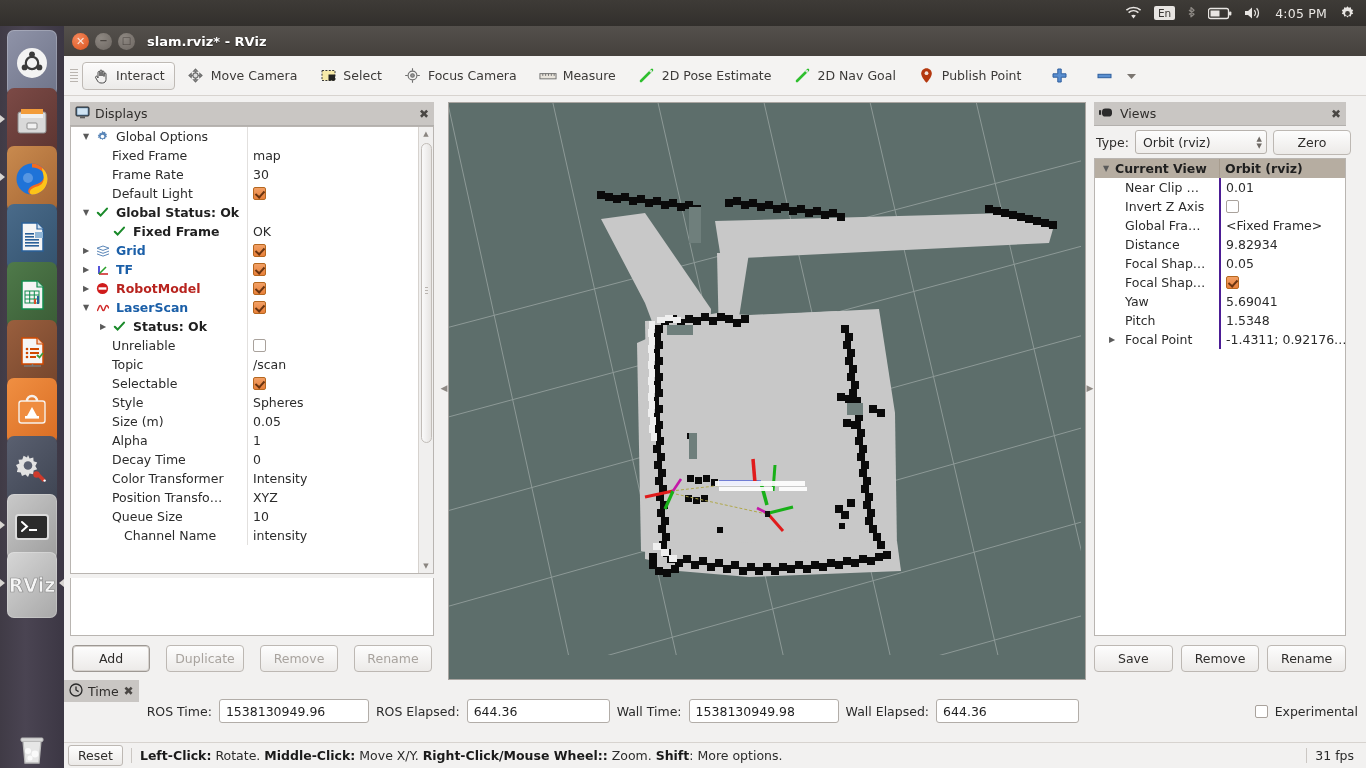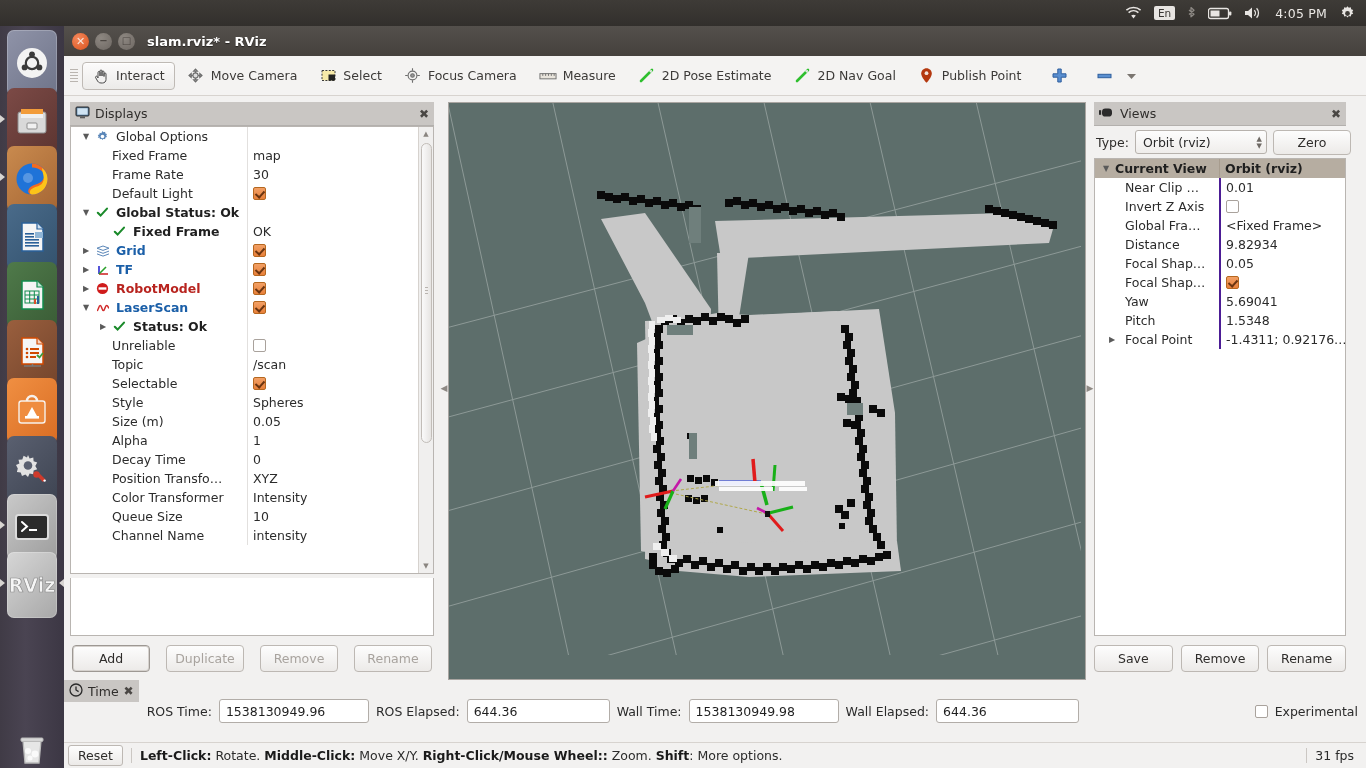--- a/index.html
+++ b/index.html
@@ -750,51 +750,51 @@
                   <span style="margin-left: 0px;">Decay Time</span>
                 </div>
                 <div class="tval">
                   <span>0</span>
                 </div>
               </div>
               <div class="trow">
                 <div class="tname">
                   <span class="indent" style="width: 23px;"></span>
                   <span class="arrow"></span>
+                  <span style="margin-left: 0px;">Color Transformer</span>
+                </div>
+                <div class="tval">
+                  <span>Intensity</span>
+                </div>
+              </div>
+              <div class="trow">
+                <div class="tname">
+                  <span class="indent" style="width: 23px;"></span>
+                  <span class="arrow"></span>
                   <span style="margin-left: 0px;">Position Transfo…</span>
                 </div>
                 <div class="tval">
                   <span>XYZ</span>
                 </div>
               </div>
               <div class="trow">
                 <div class="tname">
                   <span class="indent" style="width: 23px;"></span>
                   <span class="arrow"></span>
-                  <span style="margin-left: 0px;">Color Transformer</span>
-                </div>
-                <div class="tval">
-                  <span>Intensity</span>
-                </div>
-              </div>
-              <div class="trow">
-                <div class="tname">
-                  <span class="indent" style="width: 23px;"></span>
-                  <span class="arrow"></span>
                   <span style="margin-left: 0px;">Queue Size</span>
                 </div>
                 <div class="tval">
                   <span>10</span>
                 </div>
               </div>
               <div class="trow">
                 <div class="tname">
                   <span class="indent" style="width: 23px;"></span>
                   <span class="arrow"></span>
-                  <span style="margin-left: 0px;">Channel Name</span>
+                  <span style="margin-left: 12px;">Channel Name</span>
                 </div>
                 <div class="tval">
                   <span>intensity</span>
                 </div>
               </div>
             </div>
           <div class="vscroll">
             <div class="vs-btn">▲</div>
             <div class="vs-track">
               <div class="vs-thumb">

